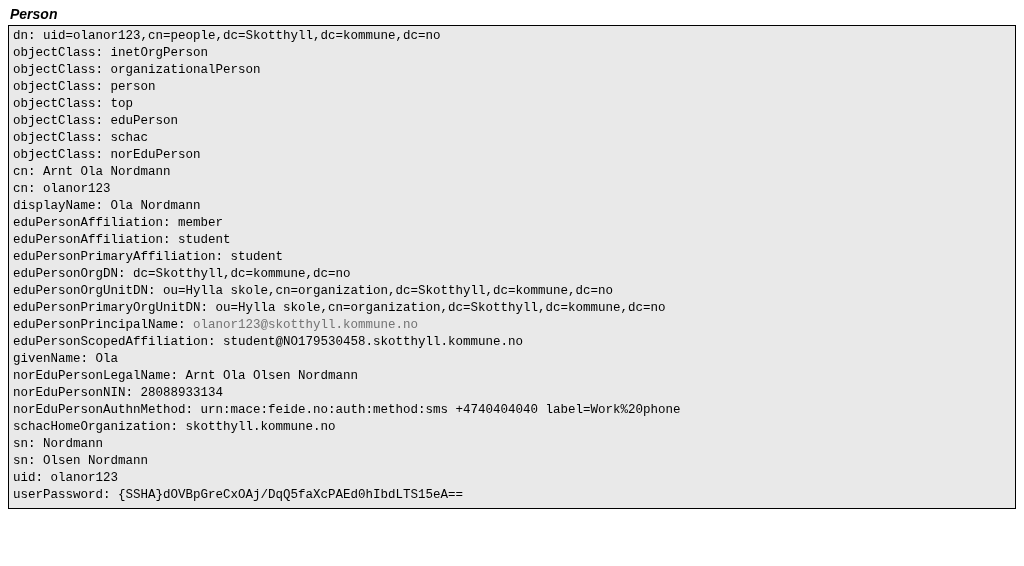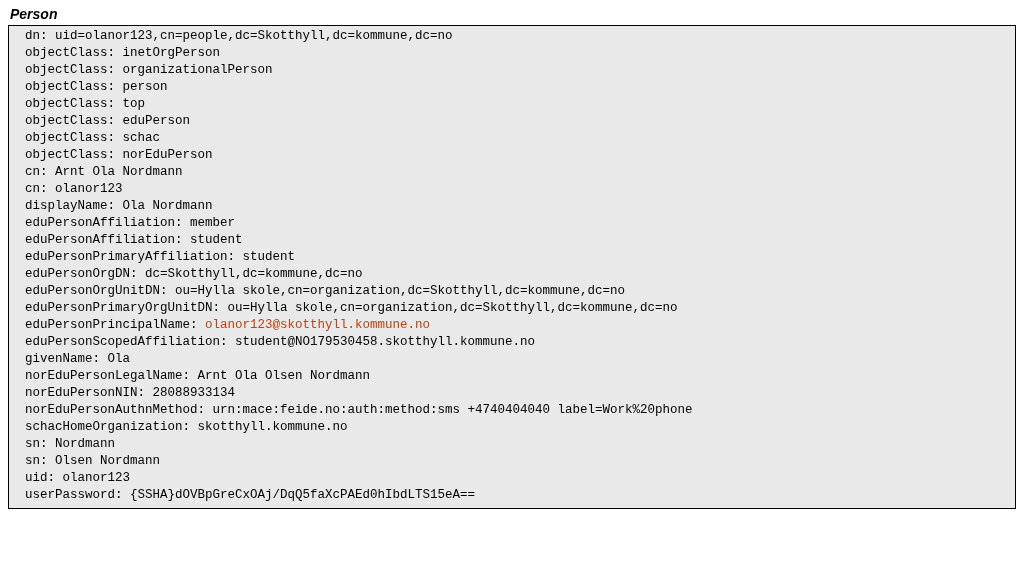--- a/index.html
+++ b/index.html
@@ -13,31 +13,31 @@
   .heading {
     font-style: italic;
     font-weight: bold;
     font-size: 14px;
     color: #000;
     margin: 0 0 3px 2px;
   }
   .ldif-box {
     border: 1px solid #000;
     background: #e9e9e9;
-    padding: 2px 4px 4px 16px;
+    padding: 2px 4px 4px 4px;
     font-family: "Courier New", Courier, monospace;
     font-size: 12.5px;
     line-height: 17px;
     color: #000;
     white-space: pre;
     overflow: hidden;
   }
   .attr-line { display: block; }
   .link {
-    color: #c2410c;
+    color: #737373;
     text-decoration: none;
   }
 </style>
 </head>
 <body>
 
 <div class="heading">Person</div>
 <div class="ldif-box" id="ldif-box"><span class="attr-line"><span>dn</span>: <span>uid=olanor123,cn=people,dc=Skotthyll,dc=kommune,dc=no</span></span><span class="attr-line"><span>objectClass</span>: <span>inetOrgPerson</span></span><span class="attr-line"><span>objectClass</span>: <span>organizationalPerson</span></span><span class="attr-line"><span>objectClass</span>: <span>person</span></span><span class="attr-line"><span>objectClass</span>: <span>top</span></span><span class="attr-line"><span>objectClass</span>: <span>eduPerson</span></span><span class="attr-line"><span>objectClass</span>: <span>schac</span></span><span class="attr-line"><span>objectClass</span>: <span>norEduPerson</span></span><span class="attr-line"><span>cn</span>: <span>Arnt Ola Nordmann</span></span><span class="attr-line"><span>cn</span>: <span>olanor123</span></span><span class="attr-line"><span>displayName</span>: <span>Ola Nordmann</span></span><span class="attr-line"><span>eduPersonAffiliation</span>: <span>member</span></span><span class="attr-line"><span>eduPersonAffiliation</span>: <span>student</span></span><span class="attr-line"><span>eduPersonPrimaryAffiliation</span>: <span>student</span></span><span class="attr-line"><span>eduPersonOrgDN</span>: <span>dc=Skotthyll,dc=kommune,dc=no</span></span><span class="attr-line"><span>eduPersonOrgUnitDN</span>: <span>ou=Hylla skole,cn=organization,dc=Skotthyll,dc=kommune,dc=no</span></span><span class="attr-line"><span>eduPersonPrimaryOrgUnitDN</span>: <span>ou=Hylla skole,cn=organization,dc=Skotthyll,dc=kommune,dc=no</span></span><span class="attr-line"><span>eduPersonPrincipalName</span>: <a class="link" href="mailto:olanor123@skotthyll.kommune.no">olanor123@skotthyll.kommune.no</a></span><span class="attr-line"><span>eduPersonScopedAffiliation</span>: <span>student@NO179530458.skotthyll.kommune.no</span></span><span class="attr-line"><span>givenName</span>: <span>Ola</span></span><span class="attr-line"><span>norEduPersonLegalName</span>: <span>Arnt Ola Olsen Nordmann</span></span><span class="attr-line"><span>norEduPersonNIN</span>: <span>28088933134</span></span><span class="attr-line"><span>norEduPersonAuthnMethod</span>: <span>urn:mace:feide.no:auth:method:sms +4740404040 label=Work%20phone</span></span><span class="attr-line"><span>schacHomeOrganization</span>: <span>skotthyll.kommune.no</span></span><span class="attr-line"><span>sn</span>: <span>Nordmann</span></span><span class="attr-line"><span>sn</span>: <span>Olsen Nordmann</span></span><span class="attr-line"><span>uid</span>: <span>olanor123</span></span><span class="attr-line"><span>userPassword</span>: <span>{SSHA}dOVBpGreCxOAj/DqQ5faXcPAEd0hIbdLTS15eA==</span></span></div>
 
 </body></html>

